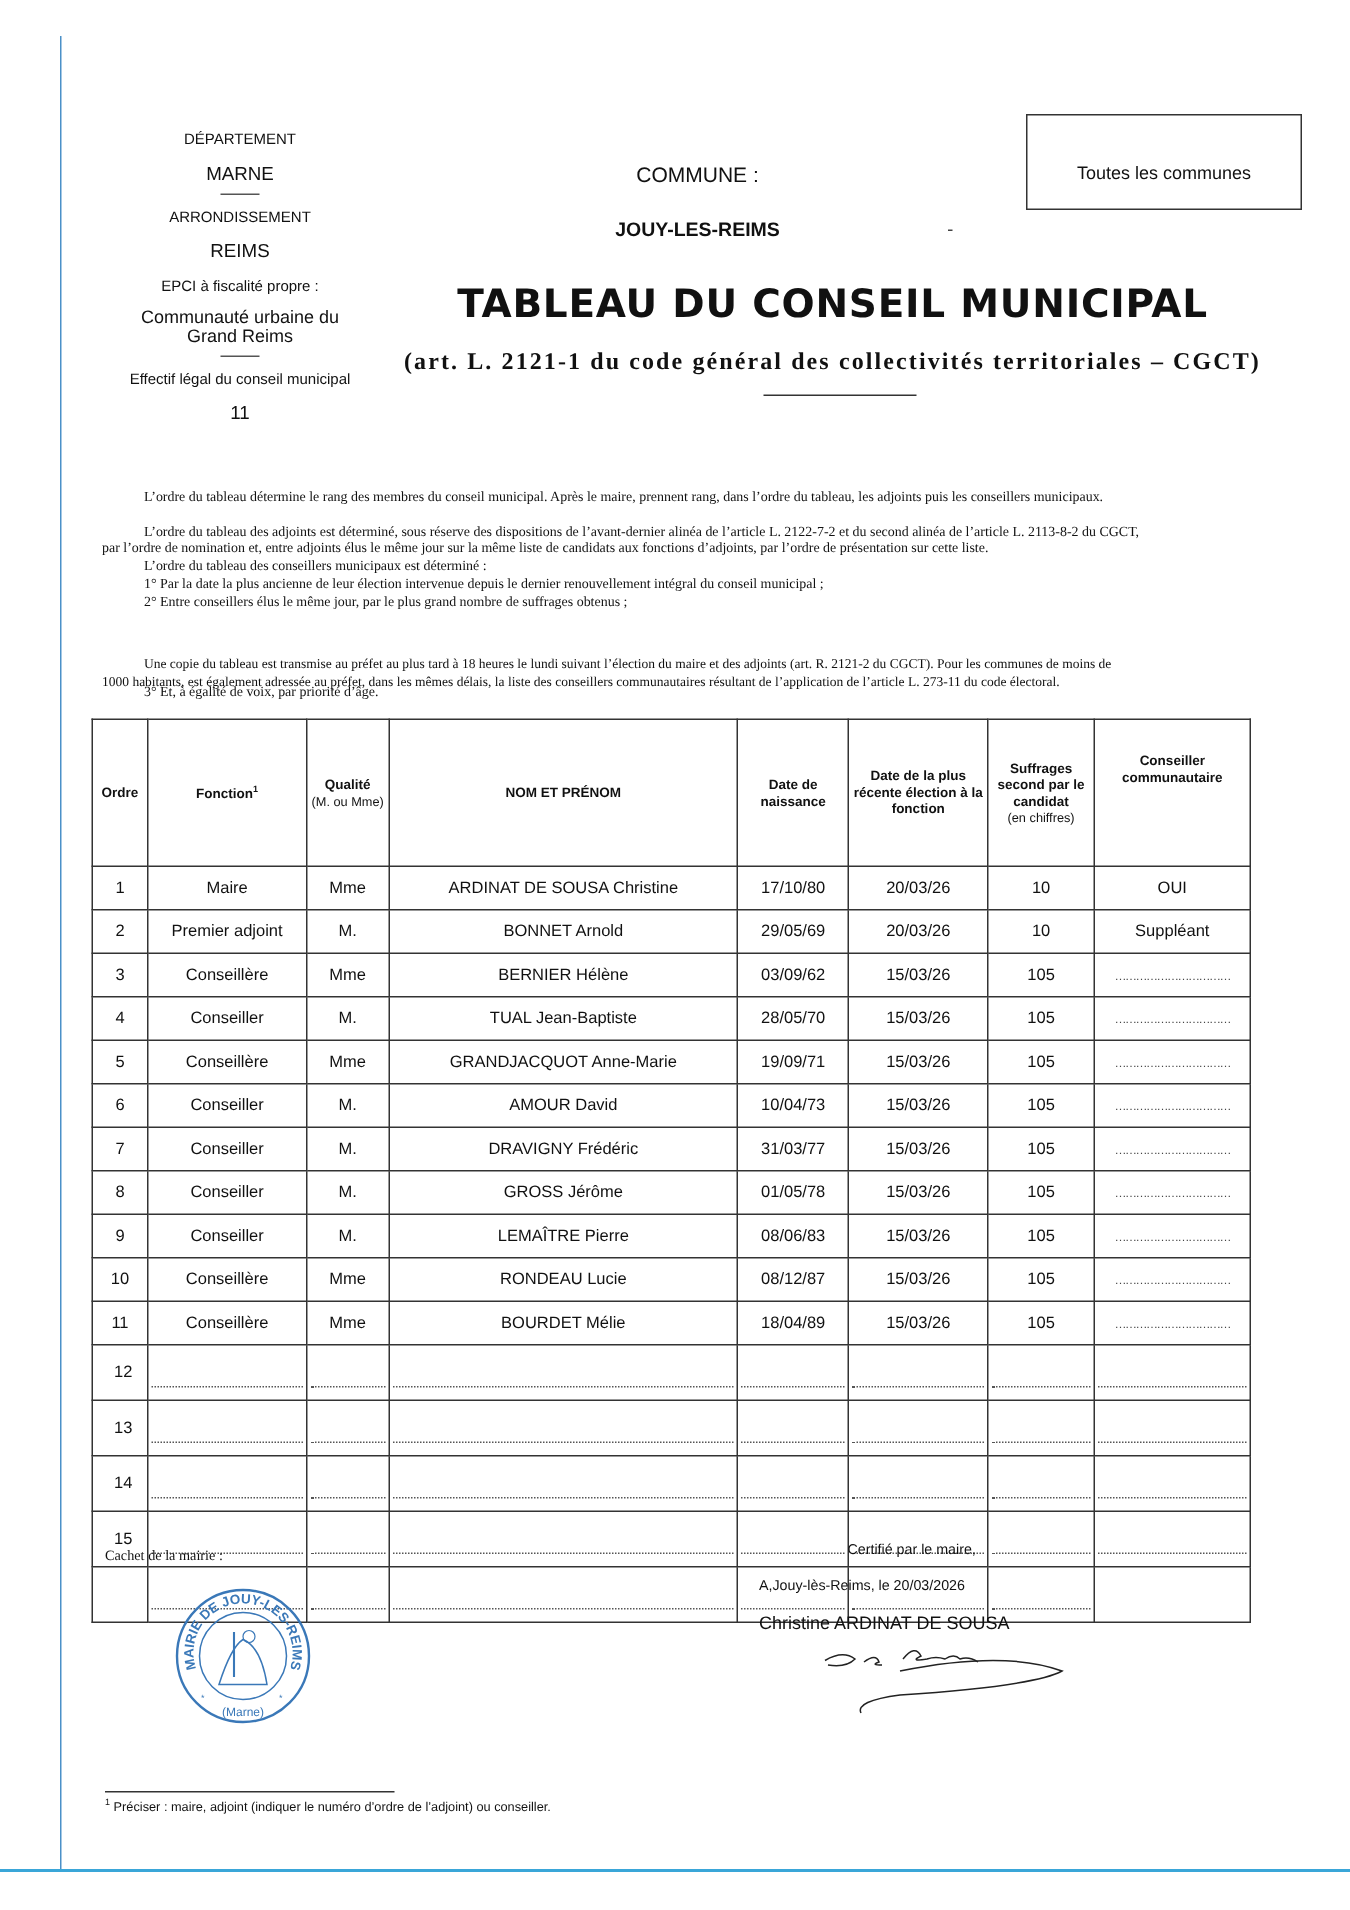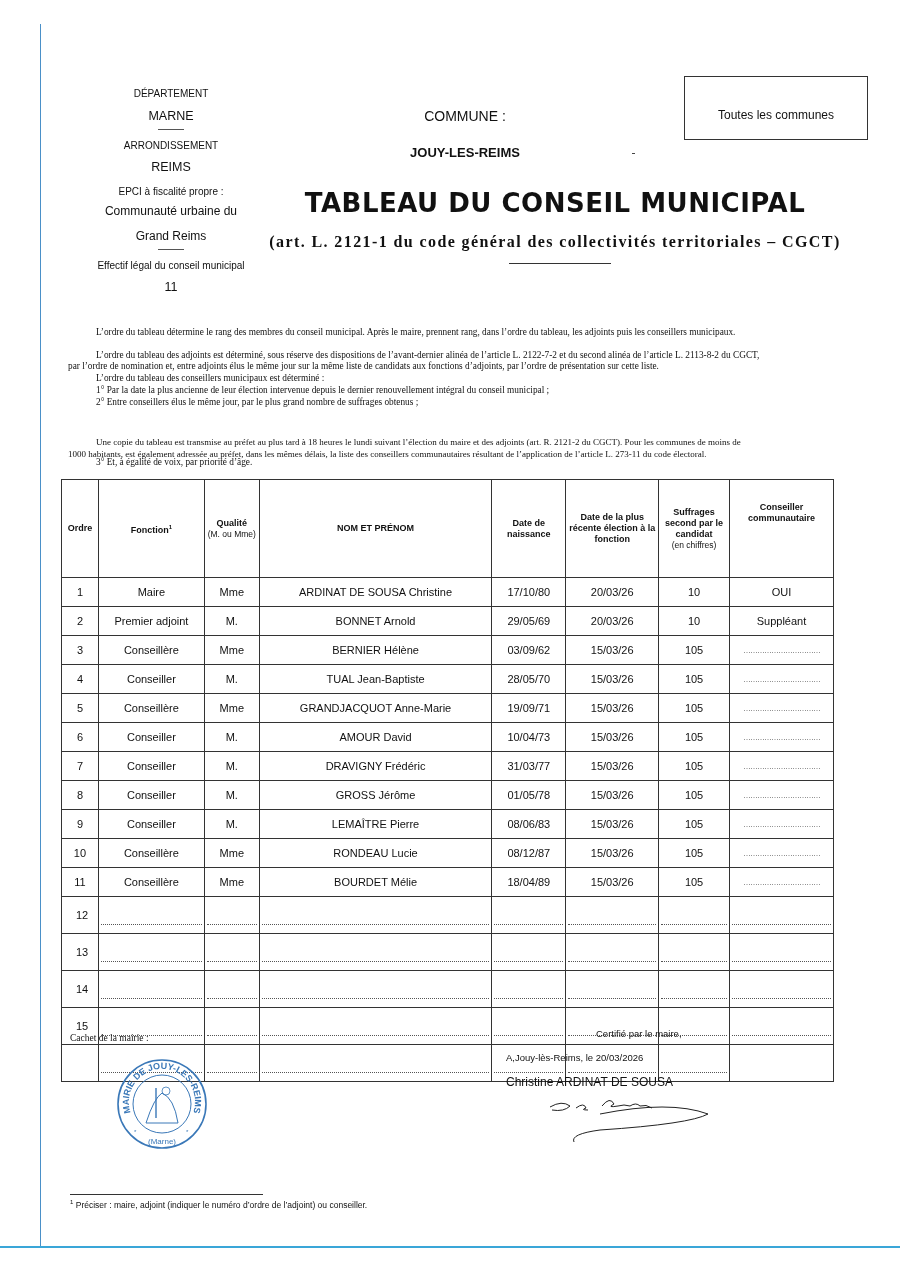--- a/index.html
+++ b/index.html
@@ -1,20 +1,20 @@
 <!DOCTYPE html>
 <html><head>
   <meta charset="utf-8">
   <style>
     html, body { margin:0; padding:0; background:#fff; }
     body { width:900px; height:1273px; position:relative; overflow:hidden; font-family:"Liberation Sans", sans-serif; color:#111; }
     .vline-left { position:absolute; left:40px; top:24px; width:1px; height:1222px; background:#4a90c8; }
     .hline-bottom { position:absolute; left:0; top:1246px; width:900px; height:2px; background:#3aa6d8; }
 
-    .left-block { position:absolute; left:81px; top:88px; width:180px; text-align:center; font-size:10.5px; }
+    .left-block { position:absolute; left:70px; top:88px; width:180px; text-align:center; font-size:10.5px; }
     .left-block .lbl { font-size:10px; }
     .left-block .val { font-size:12.5px; margin-top:10px; }
     .left-block .sep { width:26px; height:1px; background:#555; margin:6px auto 10px auto; }
     .left-block .epci { font-size:12px; line-height:13px; margin-top:8px; }
 
     .commune-lbl { position:absolute; left:400px; top:108px; width:130px; text-align:center; font-size:14px; }
     .commune-val { position:absolute; left:380px; top:145px; width:170px; text-align:center; font-size:13px; font-weight:bold; }
     .dash-mark { position:absolute; left:632px; top:153px; width:3px; height:1px; background:#444; }
     .box-right { position:absolute; left:684px; top:76px; width:184px; height:64px; border:1px solid #333; box-sizing:border-box; text-align:center; font-size:12px; padding-top:31px; }
 
@@ -27,21 +27,21 @@
     table.council { position:absolute; left:61px; top:479px; width:773px; border-collapse:collapse; font-size:11px; }
     table.council th, table.council td { border:1px solid #333; text-align:center; padding:0; }
     table.council th { font-weight:bold; font-size:9px; height:75px; line-height:11px; }
     table.council th .small { font-weight:normal; font-size:8.5px; }
     table.council td { height:28px; vertical-align:middle; }
     table.council tr.blank td { vertical-align:bottom; padding-bottom:8px; }
     .dots { display:block; border-bottom:1px dotted #555; height:0; margin:0 2px; }
     .ordre-c { text-align:left !important; padding-left:14px !important; }
 
     .cachet { position:absolute; left:70px; top:1033px; font-family:"Liberation Serif", serif; font-size:9.5px; }
-    .certif { position:absolute; left:565px; top:1028px; font-size:9.5px;padding-left:31px; }
+    .certif { position:absolute; left:565px; top:1028px; font-size:9.5px; }
     .lieu { position:absolute; left:506px; top:1052px; font-size:9.5px; }
     .signer { position:absolute; left:506px; top:1075px; font-size:12px; }
     .signature { position:absolute; left:540px; top:1092px; width:180px; height:60px; }
     .stamp { position:absolute; left:116px; top:1058px; width:92px; height:92px; }
 
     .fn-rule { position:absolute; left:70px; top:1194px; width:193px; height:1px; background:#333; }
     .footnote { position:absolute; left:70px; top:1199px; font-size:8.5px; }
   </style>
 </head>
 <body>
@@ -50,21 +50,21 @@
 <div class="hline-bottom"></div>
 
 <div class="left-block">
   <div class="lbl">DÉPARTEMENT</div>
   <div class="val">MARNE</div>
   <div class="sep"></div>
   <div class="lbl">ARRONDISSEMENT</div>
   <div class="val" style="margin-top:9px">REIMS</div>
   <div class="lbl" style="margin-top:12px">EPCI à fiscalité propre :</div>
   <div class="epci">Communauté urbaine du</div>
-  <div class="epci" style="margin-top:12px">Grand Reims</div>
+  <div class="epci" style="margin-top:0">Grand Reims</div>
   <div class="sep"></div>
   <div class="lbl">Effectif légal du conseil municipal</div>
   <div class="val" style="margin-top:9px">11</div>
 </div>
 
 <div class="commune-lbl">COMMUNE :</div>
 <div class="commune-val">JOUY-LES-REIMS</div>
 <div class="dash-mark"></div>
 <div class="box-right"><span>Toutes les communes</span></div>
 

